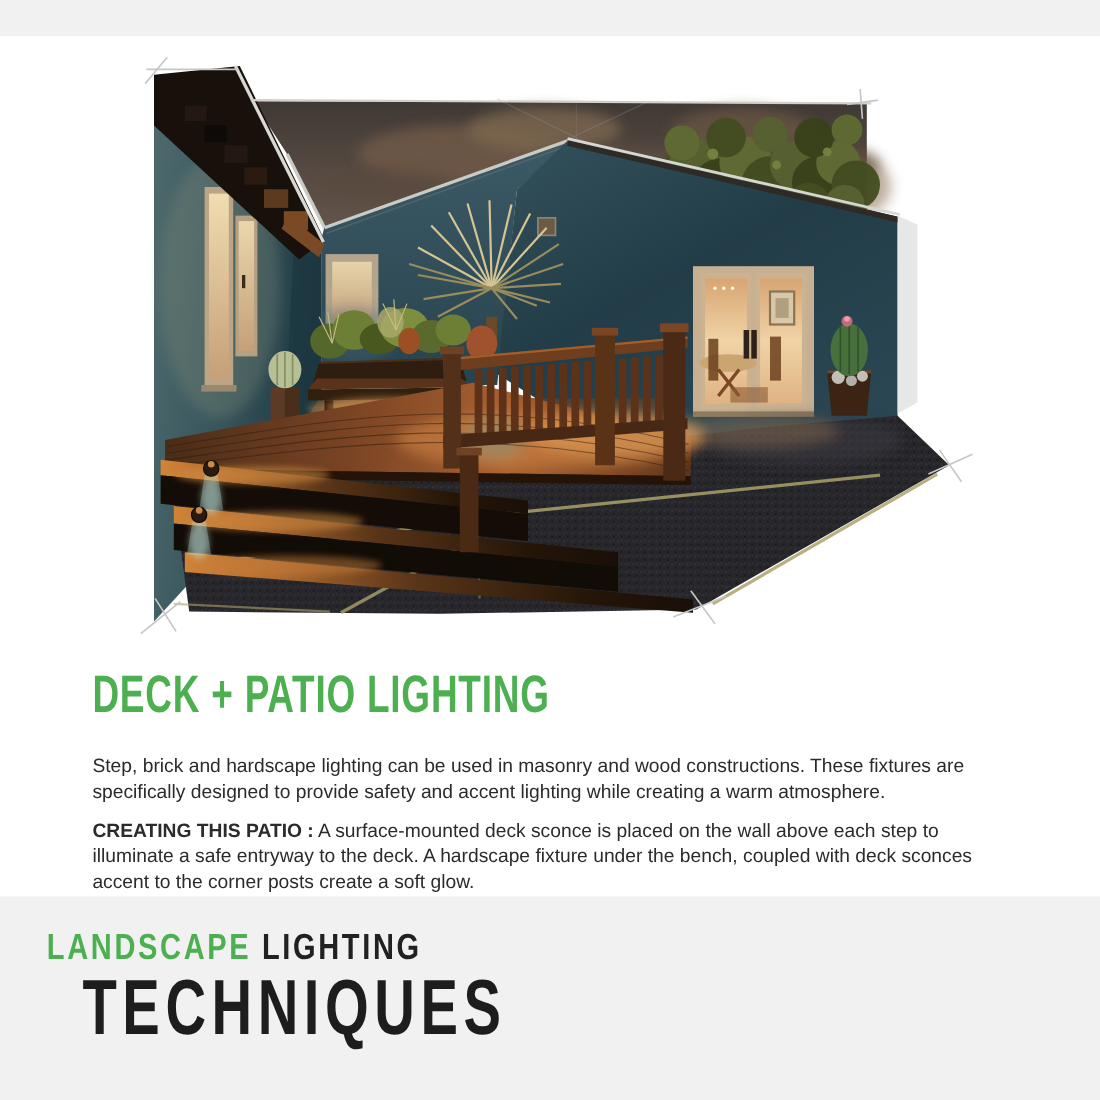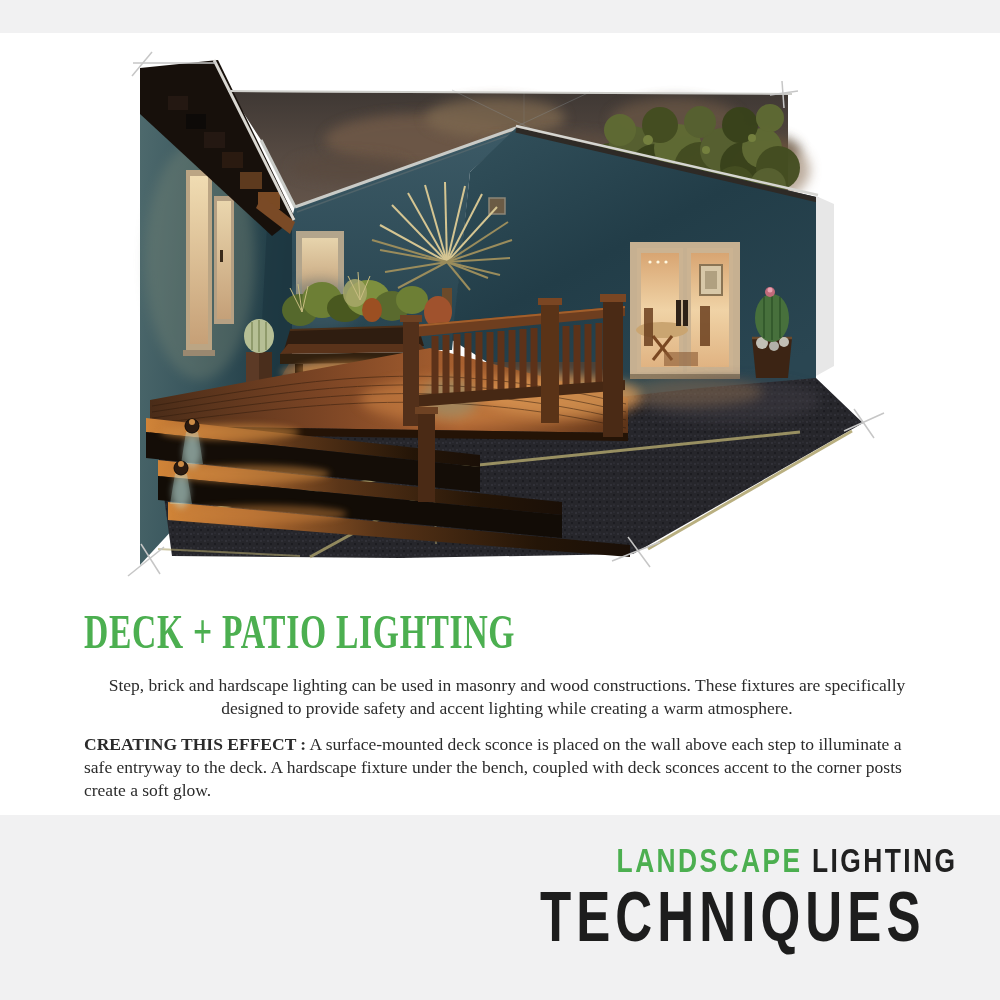--- a/index.html
+++ b/index.html
@@ -2,33 +2,33 @@
 <html><head>
 <meta charset="utf-8">
 <style>
   html,body{margin:0;padding:0;}
   body{
     width:1000px;height:1000px;position:relative;overflow:hidden;
     background:#ffffff;font-family:"Liberation Sans",sans-serif;
   }
   .band-top{position:absolute;top:0;left:0;width:1000px;height:33px;background:#f1f1f2;}
   .scene{position:absolute;top:0;left:0;width:1000px;height:1000px;}
-  .article{position:absolute;left:84px;top:604px;width:846px;font-family:Liberation Serif, serif;}
+  .article{position:absolute;left:84px;top:604px;width:846px;}
   .article h1{
     margin:0;font-size:48px;font-weight:bold;color:#4caf50;
     letter-spacing:1px;white-space:nowrap;
     transform:scaleX(.70);transform-origin:left center;
   }
   .article p{margin:0;font-size:17.5px;line-height:23px;color:#2b2b2b;}
-  .article .intro{margin-top:15px;text-align:center;}
+  .article .intro{margin-top:26px;}
   .article .effect{margin-top:13px;}
   .effect-label{font-weight:bold;}
   .footer{
     position:absolute;top:815px;left:0;width:1000px;height:185px;background:#f1f1f2;
-    display:flex;flex-direction:column;align-items:flex-end;padding-top:27px;box-sizing:border-box;
+    display:flex;flex-direction:column;align-items:flex-start;padding-top:27px;box-sizing:border-box;
   }
   .brand-line{
     font-weight:bold;font-size:33px;letter-spacing:3px;white-space:nowrap;
     transform:scaleX(.80);transform-origin:center;
   }
   .brand-green{color:#4caf50;}
   .brand-dark{color:#212121;margin-left:12px;}
   .footer-title{
     font-weight:bold;font-size:71px;letter-spacing:7px;color:#1d1d1d;white-space:nowrap;
     transform:scaleX(.72);transform-origin:center;margin-top:-4px;
@@ -378,21 +378,21 @@
     <line x1="612" y1="561" x2="660" y2="542"></line>
       <line x1="628" y1="537" x2="650" y2="567"></line>
     <line x1="128" y1="576" x2="164" y2="547"></line>
       <line x1="141" y1="544" x2="160" y2="574"></line>
   </g>
 </svg>
 
 <div class="article">
   <h1>DECK + PATIO LIGHTING</h1>
   <p class="intro">Step, brick and hardscape lighting can be used in masonry and wood constructions. These fixtures are specifically designed to provide safety and accent lighting while creating a warm atmosphere.</p>
-  <p class="effect"><span class="effect-label">CREATING THIS EFFECT :</span><span> A surface-mounted deck sconce is placed on the wall above each step to illuminate a safe entryway to the deck. A hardscape fixture under the bench, coupled with deck sconces accent to the corner posts create a soft glow.</span></p>
+  <p class="effect"><span class="effect-label">CREATING THIS PATIO :</span><span> A surface-mounted deck sconce is placed on the wall above each step to illuminate a safe entryway to the deck. A hardscape fixture under the bench, coupled with deck sconces accent to the corner posts create a soft glow.</span></p>
 </div>
 
 <div class="footer">
   <div class="brand-line">
     <span class="brand-green">LANDSCAPE</span><span class="brand-dark">LIGHTING</span>
   </div>
   <div class="footer-title">TECHNIQUES</div>
 </div>
 
 </body></html>

